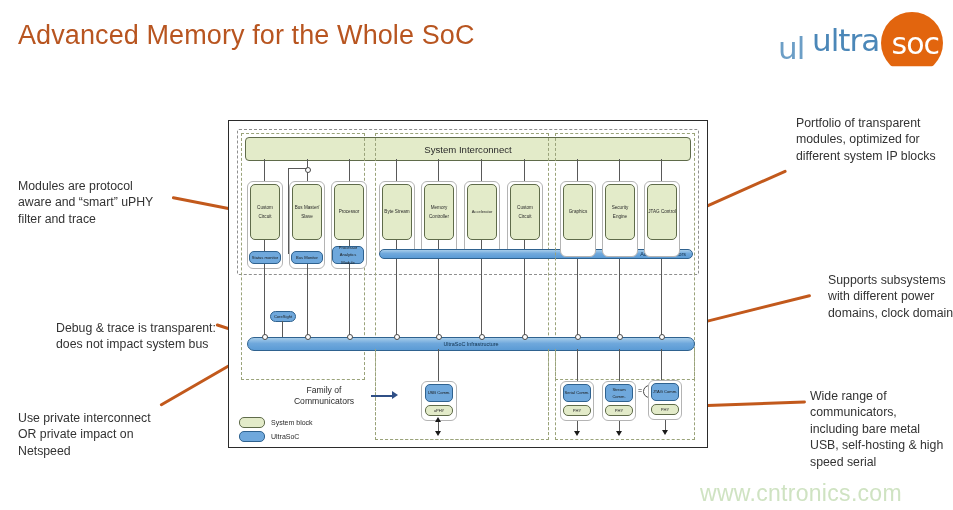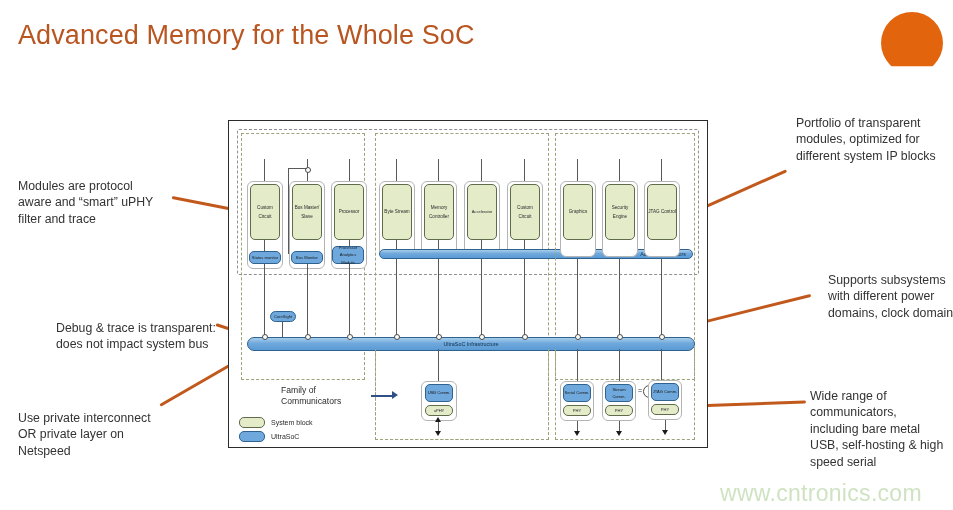--- a/index.html
+++ b/index.html
@@ -100,59 +100,64 @@
     display:flex;align-items:center;justify-content:center;
     font-size:5.4px;color:#12324d;
   }
 
   .legend-sw{position:absolute;width:26px;height:11px;border-radius:5px;box-sizing:border-box;}
   .legend-lbl{position:absolute;font-size:7px;color:#2b2b2b;}
 
   #watermark{
     left:700px;top:480px;font-size:23px;color:#cfe3c2;letter-spacing:.3px;
     font-family:"Liberation Sans",sans-serif;
-    margin-left:20px;
   }
   .arrow-dn{position:absolute;width:0;height:0;border-left:3.5px solid transparent;border-right:3.5px solid transparent;}
   .tiny{font-size:4.6px;}
   .tinier{font-size:4.1px;}
 </style>
 </head>
 <body>
 
 <div class="abs" id="title">Advanced Memory for the Whole SoC</div>
 
 <div class="abs" id="logo">
   <div class="circ"></div>
+  <div class="wordmark">
+    <span class="ul">ul</span>
+    <span class="ultra">ultra</span>
+    <span class="soc">soc</span>
+  </div>
 </div>
 
 <div class="abs callout" style="left:18px;top:178px;width:150px;">Modules are protocol aware and “smart” uPHY filter and trace</div>
 <div class="lead" style="left:172px;top:196px;width:72px;transform:rotate(11deg);"></div>
 
 <div class="abs callout" style="left:56px;top:320px;width:160px;">Debug &amp; trace is transparent: does not impact system bus</div>
 <div class="lead" style="left:216px;top:323px;width:64px;transform:rotate(18deg);"></div>
 
-<div class="abs callout" style="left:18px;top:410px;width:140px;">Use private interconnect OR private layer on Netspeed</div>
+<div class="abs callout" style="left:18px;top:410px;width:140px;">Use private interconnect OR private impact on Netspeed</div>
 <div class="lead" style="left:160px;top:404px;width:110px;transform:rotate(-30deg);"></div>
 
 <div class="abs callout" style="left:796px;top:115px;width:150px;">Portfolio of transparent modules, optimized for different system IP blocks</div>
 <div class="lead" style="left:706px;top:205px;width:88px;transform:rotate(-24deg);"></div>
 
 <div class="abs callout" style="left:820px;top:272px;width:132px;margin-left:8px;">Supports subsystems with different power domains, clock domains</div>
 <div class="lead" style="left:706px;top:320px;width:108px;transform:rotate(-14deg);"></div>
 
 <div class="abs callout" style="left:810px;top:388px;width:135px;">Wide range of communicators, including bare metal USB, self-hosting &amp; high speed serial</div>
 <div class="lead" style="left:706px;top:404px;width:100px;transform:rotate(-2deg);"></div>
 
 <div class="abs" id="watermark">www.cntronics.com</div>
 
 <div class="abs" id="diagram">
 
   <div class="dashdark" style="left:8px;top:8px;width:460px;height:144px;border-radius:2px;"></div>
 
+  <div id="sysint" style="left:16px;top:16px;width:444px;height:22px;">System Interconnect</div>
 
   <div class="dash" style="left:12px;top:12px;width:122px;height:245px;"></div>
 
   <div class="wire" style="left:35px;top:38px;height:22px;"></div>
   <div class="wire" style="left:78px;top:38px;height:22px;"></div>
   <div class="wire" style="left:120px;top:38px;height:22px;"></div>
   <div class="node" style="left:76px;top:46px;"></div>
 
   <div class="shell" style="left:18px;top:60px;width:36px;height:88px;"></div>
   <div class="gbox tiny" style="left:21px;top:63px;width:30px;height:56px;">Custom Circuit</div>
@@ -230,21 +235,21 @@
   <div class="node" style="left:207px;top:213px;"></div>
   <div class="node" style="left:250px;top:213px;"></div>
   <div class="node" style="left:293px;top:213px;"></div>
   <div class="node" style="left:346px;top:213px;"></div>
   <div class="node" style="left:388px;top:213px;"></div>
   <div class="node" style="left:430px;top:213px;"></div>
 
   <div class="dash" style="left:146px;top:228px;width:172px;height:90px;border-top:none;"></div>
   <div class="dash" style="left:326px;top:228px;width:138px;height:90px;border-top:none;"></div>
 
-  <div class="abs" style="left:52px;top:264px;width:86px;font-size:8.6px;color:#2b2b2b;line-height:11px;">Family of<br>Communicators</div>
+  <div class="abs" style="left:52px;top:264px;width:86px;font-size:8.6px;color:#2b2b2b;text-align:center;line-height:11px;">Family of<br>Communicators</div>
   <div class="wireh" style="left:142px;top:274px;width:22px;background:#2f4f86;height:1.6px;"></div>
   <div class="abs" style="left:163px;top:270px;width:0;height:0;border-top:4px solid transparent;border-bottom:4px solid transparent;border-left:6px solid #2f4f86;"></div>
 
   <div class="wire" style="left:209px;top:228px;height:34px;"></div>
   <div class="shell" style="left:192px;top:260px;width:36px;height:40px;"></div>
   <div class="bbox tinier" style="left:196px;top:263px;width:28px;height:18px;">USB Comm.</div>
   <div class="gbox tinier" style="left:196px;top:284px;width:28px;height:11px;">uPHY</div>
   <div class="wire" style="left:209px;top:300px;height:12px;"></div>
   <div class="arrow-dn" style="left:206px;top:310px;border-top:5px solid #1b1b1b;"></div>
   <div class="arrow-dn" style="left:206px;top:296px;border-bottom:5px solid #1b1b1b;"></div>

